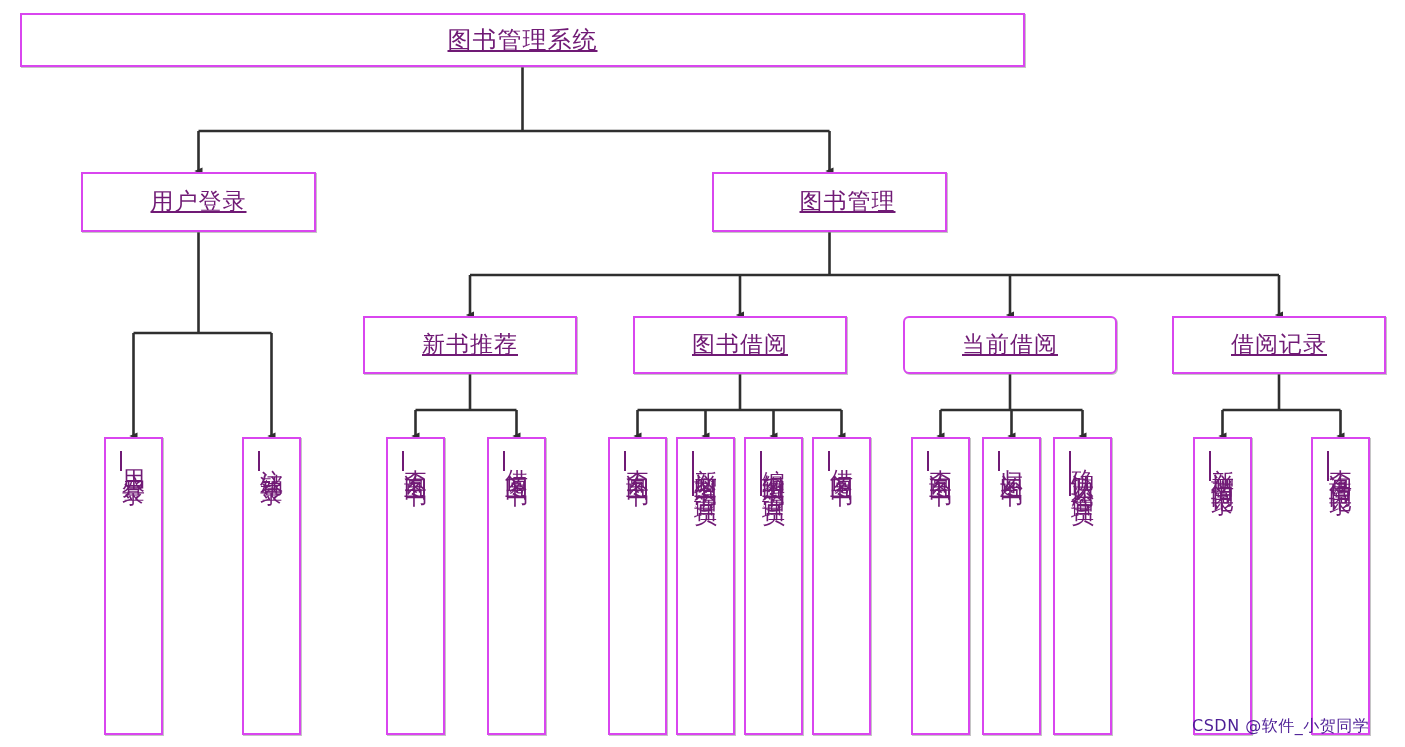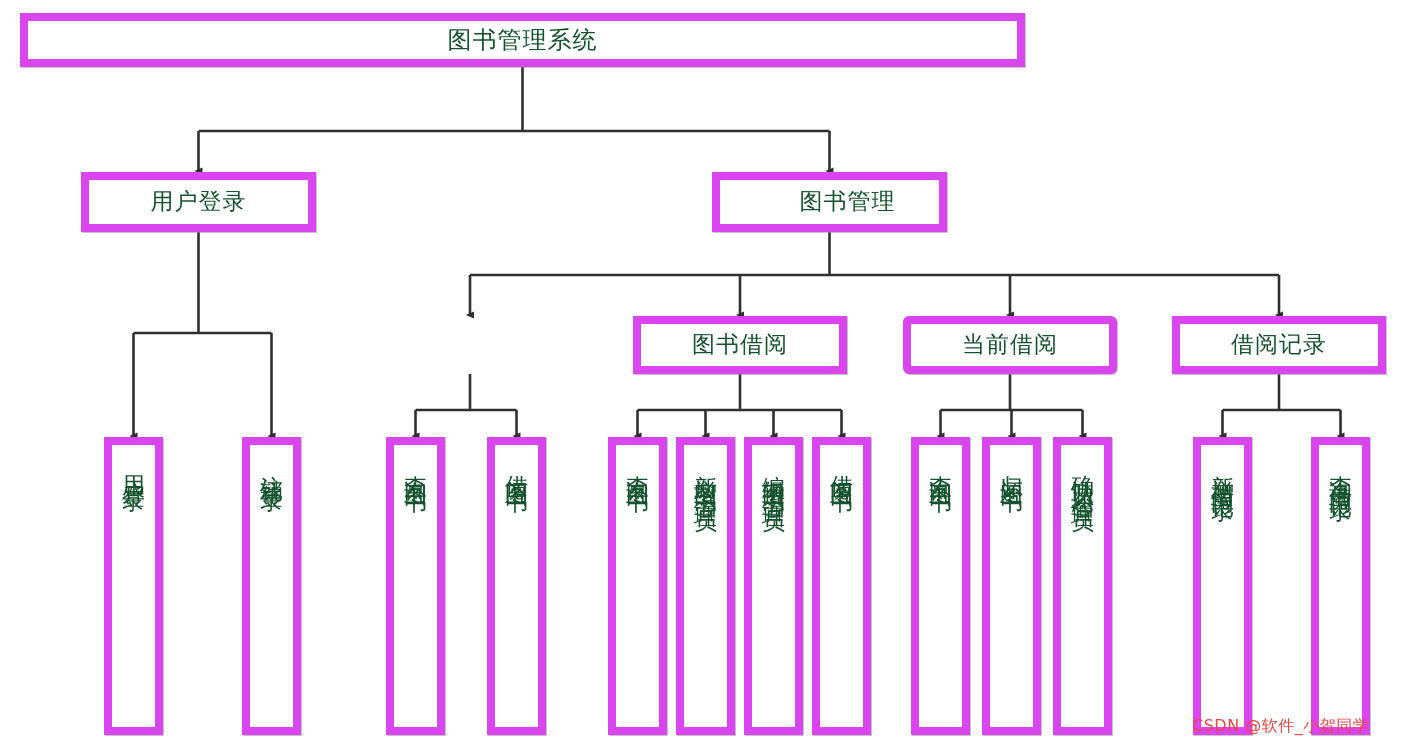--- a/index.html
+++ b/index.html
@@ -23,26 +23,27 @@
     left: 0;
     top: 0;
     width: 1405px;
     height: 747px;
     pointer-events: none;
   }
   .node {
     position: absolute;
     box-sizing: border-box;
     background: #ffffff;
-    border: 8px solid #d946ef;
+    border: 2px solid #d946ef;
     box-shadow: 1px 1px 0 0 rgba(150,150,150,0.55);
     display: flex;
     align-items: center;
     justify-content: center;
-    color: #14532d;
+    color: #701a75;
+    text-decoration: underline;
   }
   .node .label {
     text-align: center;
     line-height: 1.18;
     white-space: nowrap;
   }
   
   .node.horiz .label {
     font-size: 23px;
     letter-spacing: 1px;
@@ -62,21 +63,21 @@
     font-size: 23px;
     letter-spacing: 5px;
     line-height: 1;
     white-space: nowrap;
   }
   #watermark {
     position: absolute;
     left: 1192px;
     top: 716px;
     font-size: 16px;
-    color: #ef4444;
+    color: #4c1d95;
     white-space: nowrap;
     letter-spacing: 0.5px;
     font-family: "DejaVu Sans", "Liberation Sans", sans-serif;
   }
 </style>
 </head>
 <body>
 
 <div id="diagram-root">
 
@@ -128,20 +129,23 @@
   </div>
 
   <div class="node horiz" id="node-user_login" style="left: 81px; top: 172px; width: 235px; height: 60px;">
     <span class="label">用户登录</span>
   </div>
 
   <div class="node horiz" id="node-book_mgmt" style="left: 712px; top: 172px; width: 235px; height: 60px; padding-left: 36px;">
     <span class="label">图书管理</span>
   </div>
 
+  <div class="node horiz" id="node-new_book_rec" style="left: 363px; top: 316px; width: 214px; height: 58px;">
+    <span class="label">新书推荐</span>
+  </div>
 
   <div class="node horiz" id="node-book_borrow" style="left: 633px; top: 316px; width: 214px; height: 58px;">
     <span class="label">图书借阅</span>
   </div>
 
   <div class="node horiz" id="node-current_borrow" style="left: 903px; top: 316px; width: 214px; height: 58px; border-radius: 6px;">
     <span class="label">当前借阅</span>
   </div>
 
   <div class="node horiz" id="node-borrow_record" style="left: 1172px; top: 316px; width: 214px; height: 58px;">

